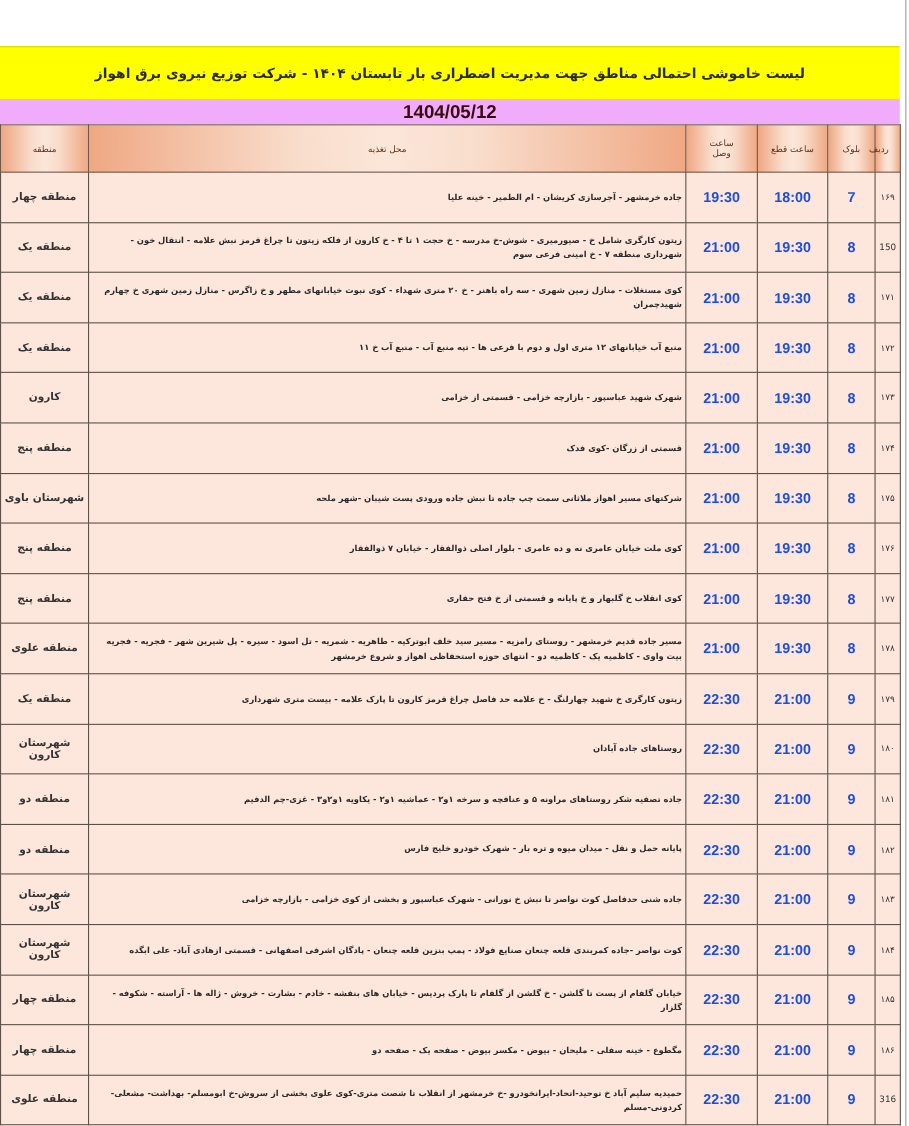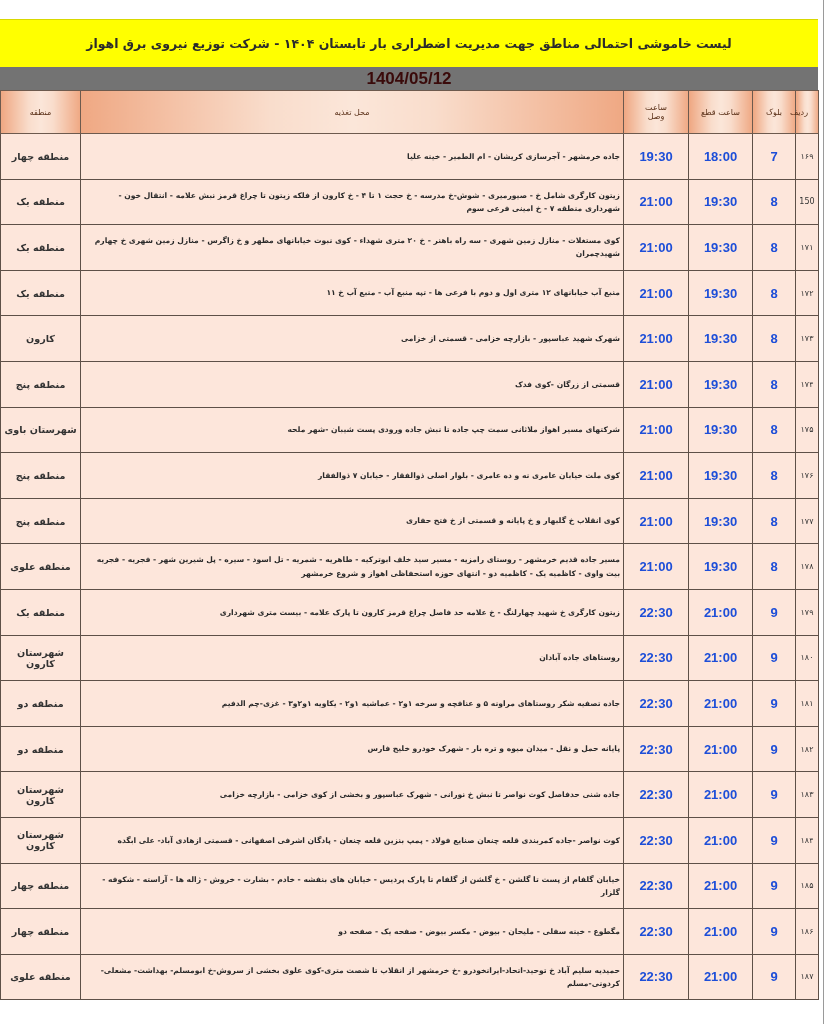--- a/index.html
+++ b/index.html
@@ -18,38 +18,38 @@
       position: absolute;
       left: 823px;
       top: 0;
       width: 1px;
       height: 1024px;
       background: #9a9a9a;
     }
     .sheet {
       position: absolute;
       left: 0;
-      top: 19px;
+      top: 42px;
       width: 818px;
     }
     .title-bar {
       height: 47px;
       background: #ffff00;
       display: flex;
       align-items: center;
       justify-content: center;
       direction: rtl;
       font-size: 12.5px;
       font-weight: bold;
       color: #2b2b2b;
       border-top: 1px solid #d8d800;
     }
     .date-bar {
       height: 23px;
-      background: #737373;
+      background: #f0abfc;
       display: flex;
       align-items: center;
       justify-content: center;
       font-family: "Liberation Sans", sans-serif;
       font-size: 17px;
       font-weight: bold;
       color: #3a0a0a;
     }
     table {
       border-collapse: collapse;
@@ -272,21 +272,21 @@
         </tr>
       <tr>
           <td class="num">۱۸۶</td>
           <td class="block">9</td>
           <td class="time">21:00</td>
           <td class="time">22:30</td>
           <td class="feeder">مگطوع - خینه سفلی - ملیحان - بیوض - مکسر بیوض - صفحه یک - صفحه دو</td>
           <td class="region">منطقه چهار</td>
         </tr>
       <tr>
-          <td class="num">۱۸۷</td>
+          <td class="num">316</td>
           <td class="block">9</td>
           <td class="time">21:00</td>
           <td class="time">22:30</td>
           <td class="feeder">حمیدیه سلیم آباد خ توحید-اتحاد-ایرانخودرو -خ خرمشهر از انقلاب تا شصت متری-کوی علوی بخشی از سروش-خ ابومسلم- بهداشت- مشعلی- کردونی-مسلم</td>
           <td class="region">منطقه علوی</td>
         </tr>
     </tbody>
   </table>
 </div>
 

